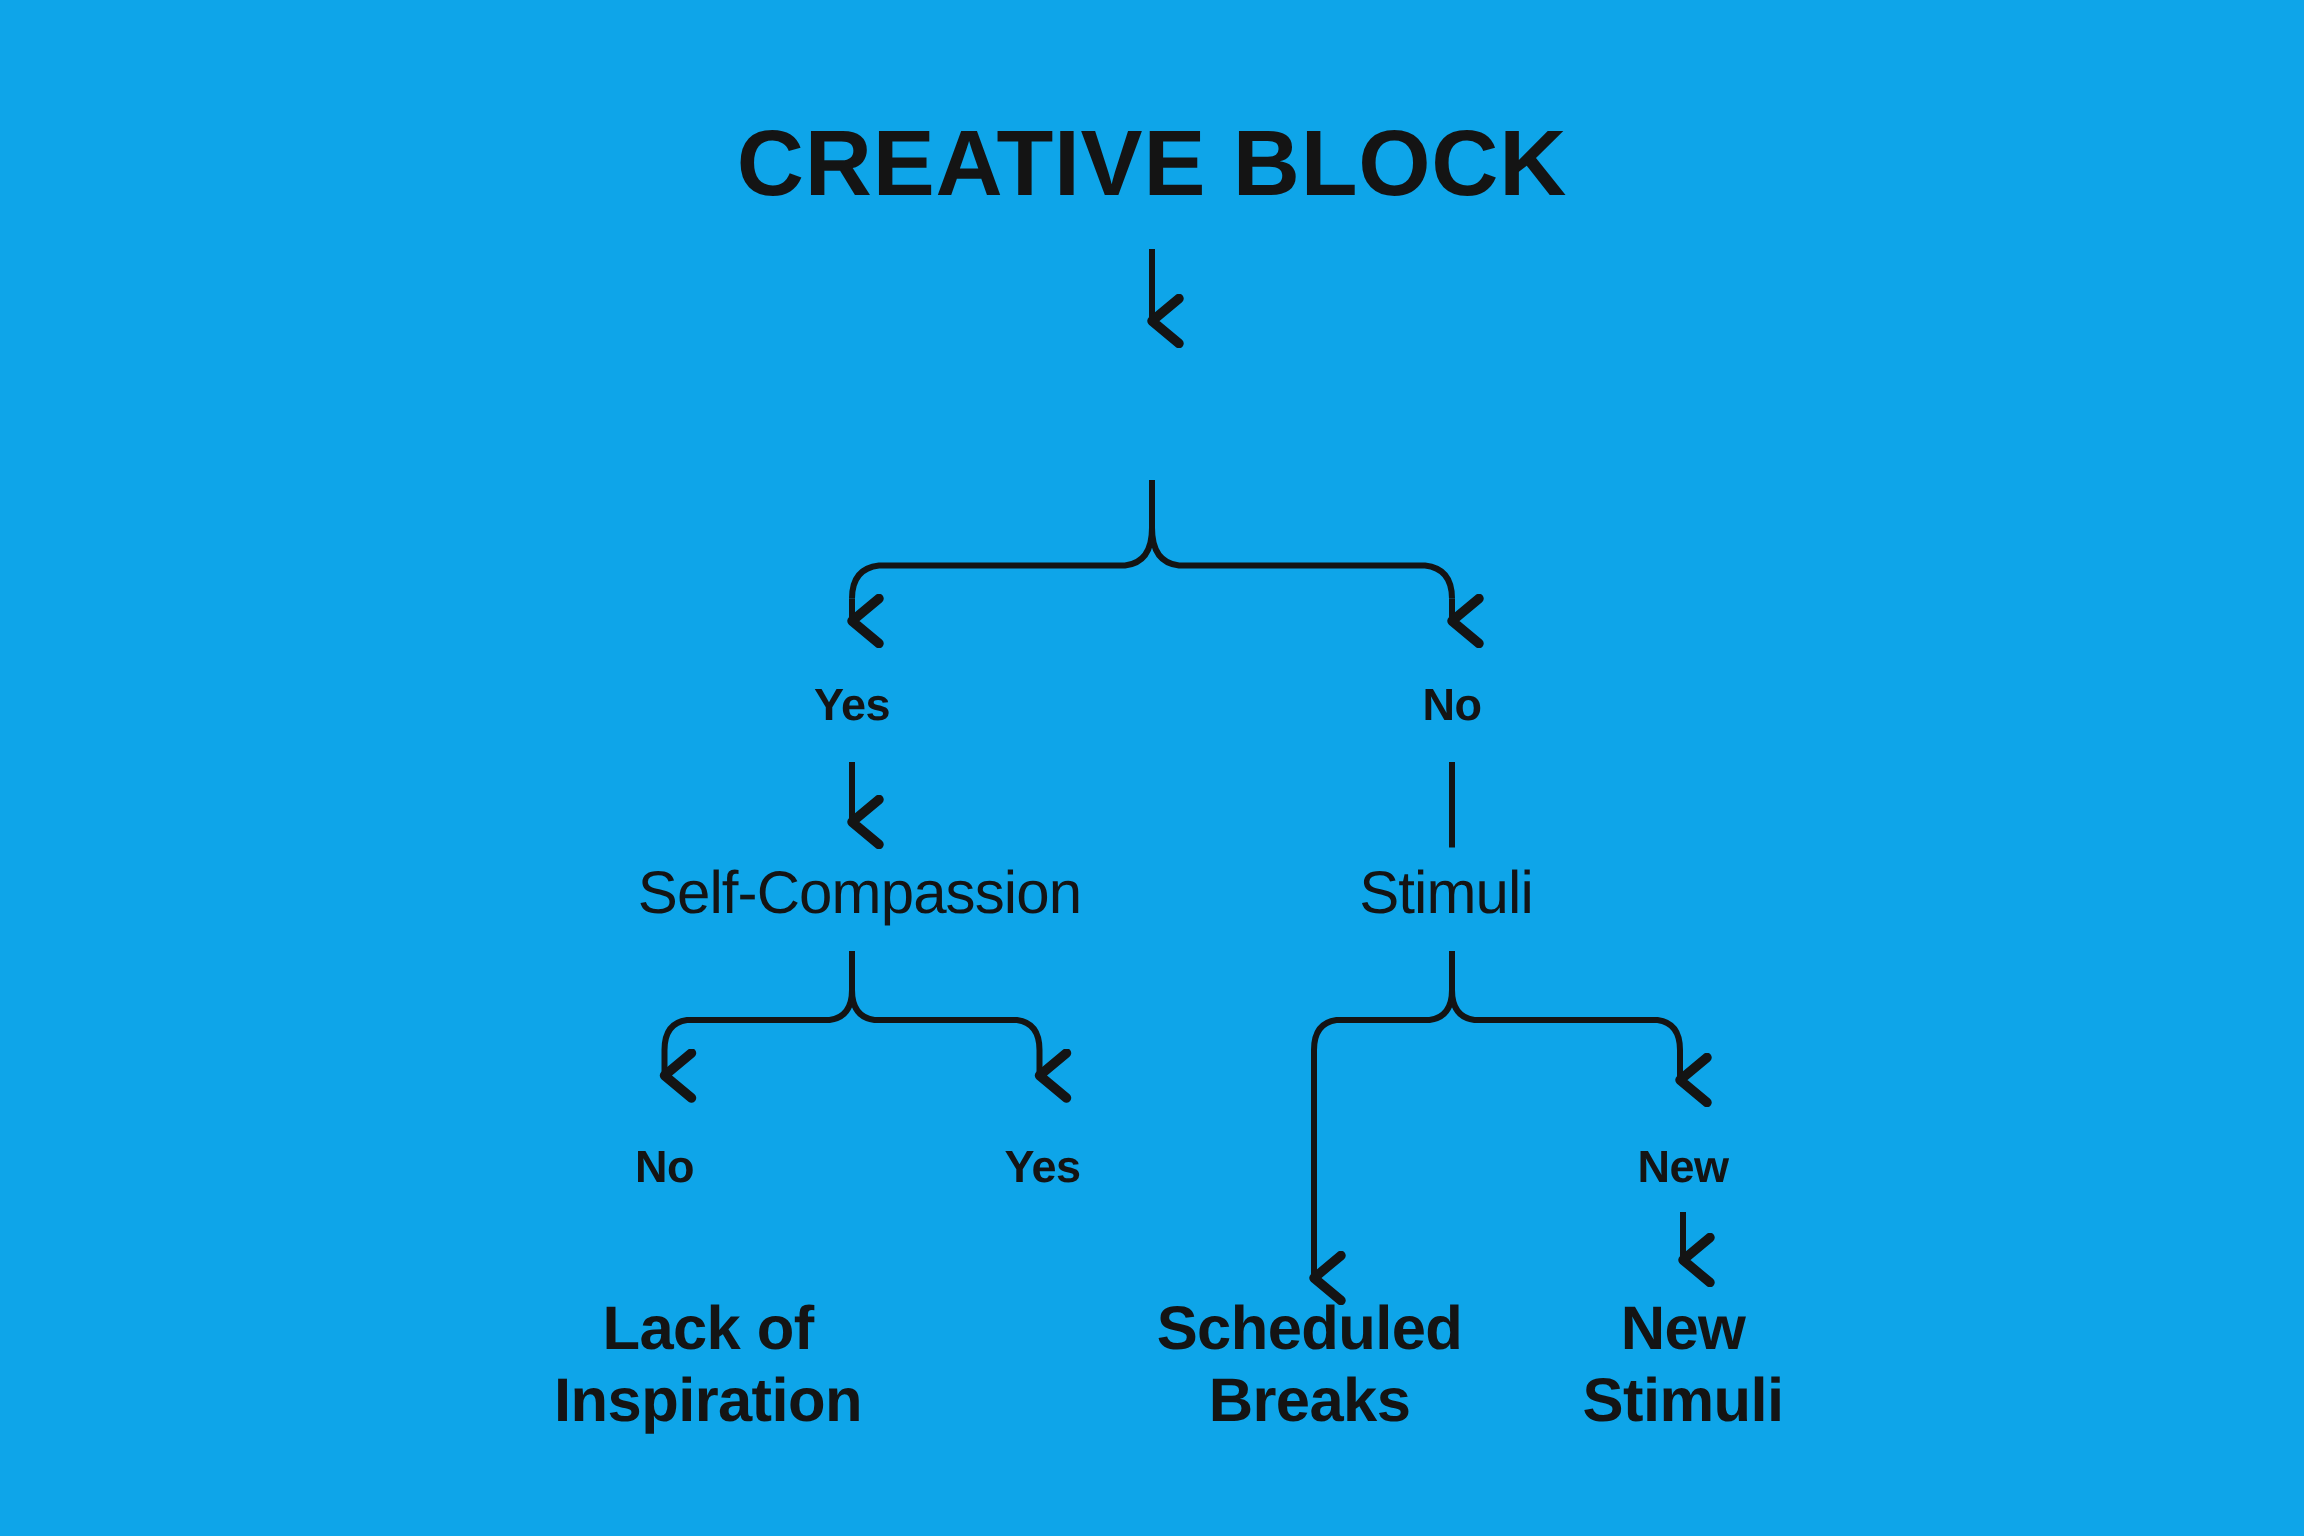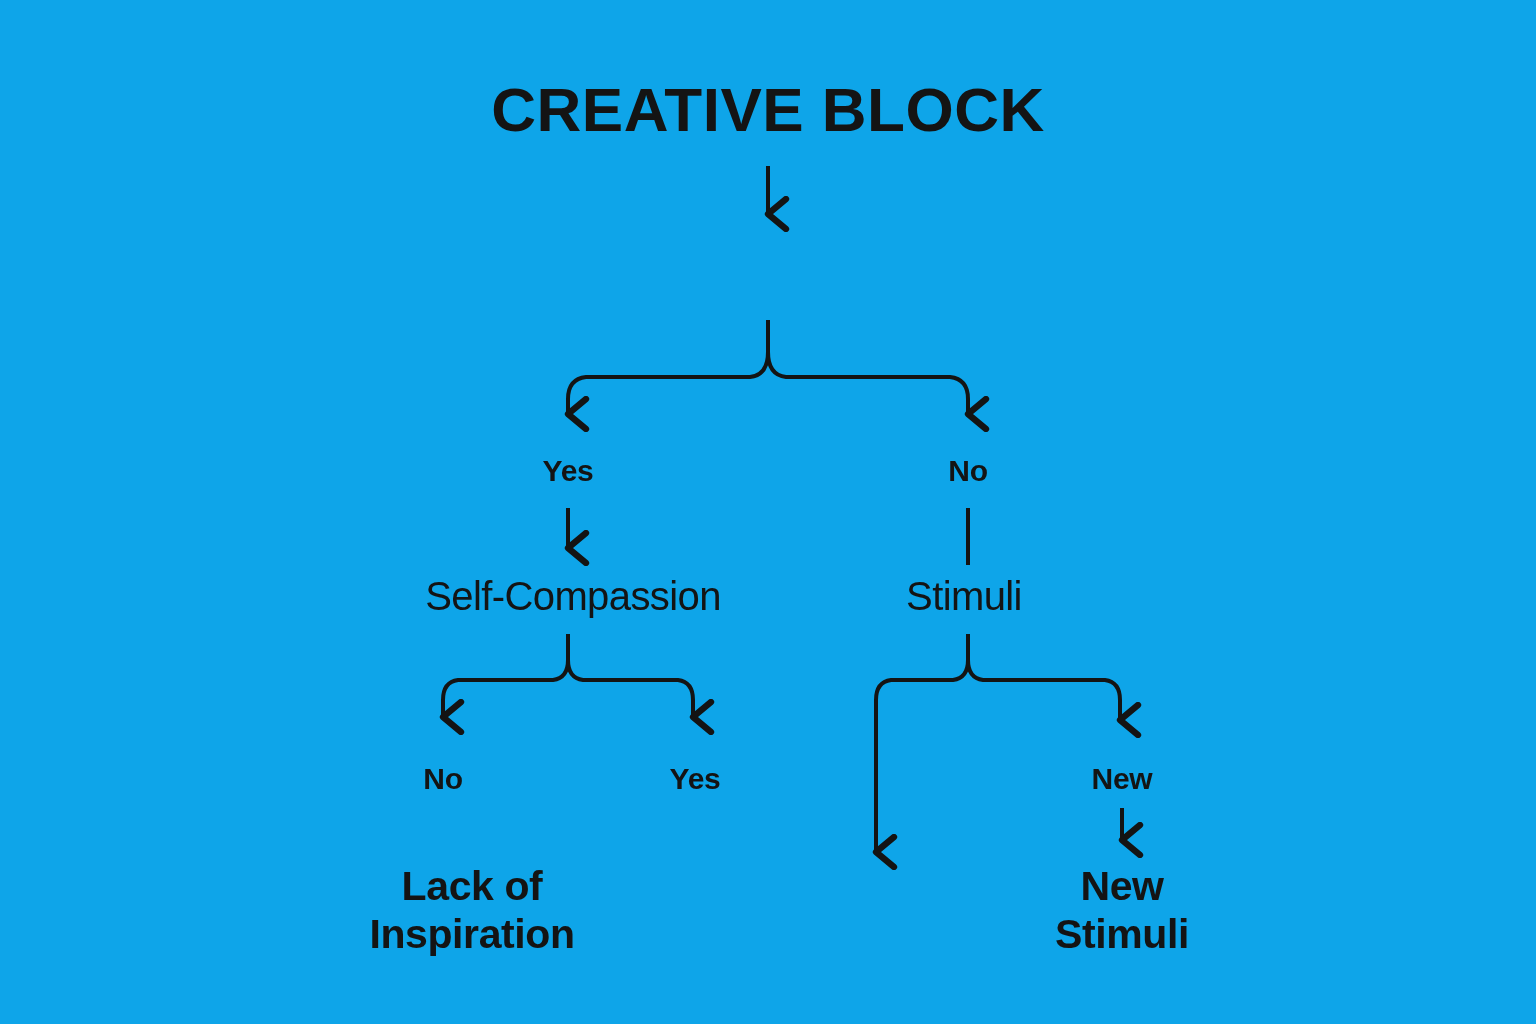--- a/index.html
+++ b/index.html
@@ -116,17 +116,19 @@
 
   <div class="node branch-label" style="left:443px; top:779px;">No</div>
 
   <div class="node branch-label" style="left:695px; top:779px;">Yes</div>
 
   <div class="node branch-label" style="left:1122px; top:779px;">New</div>
 
   <div class="node leaf" style="left:447px; top:910px;margin-left:25px;">Lack of
 Inspiration</div>
 
+  <div class="node leaf" style="left:873px; top:910px;">Scheduled
+Breaks</div>
 
   <div class="node leaf" style="left:1122px; top:910px;">New
 Stimuli</div>
 
 </div>
 
 </body></html>

